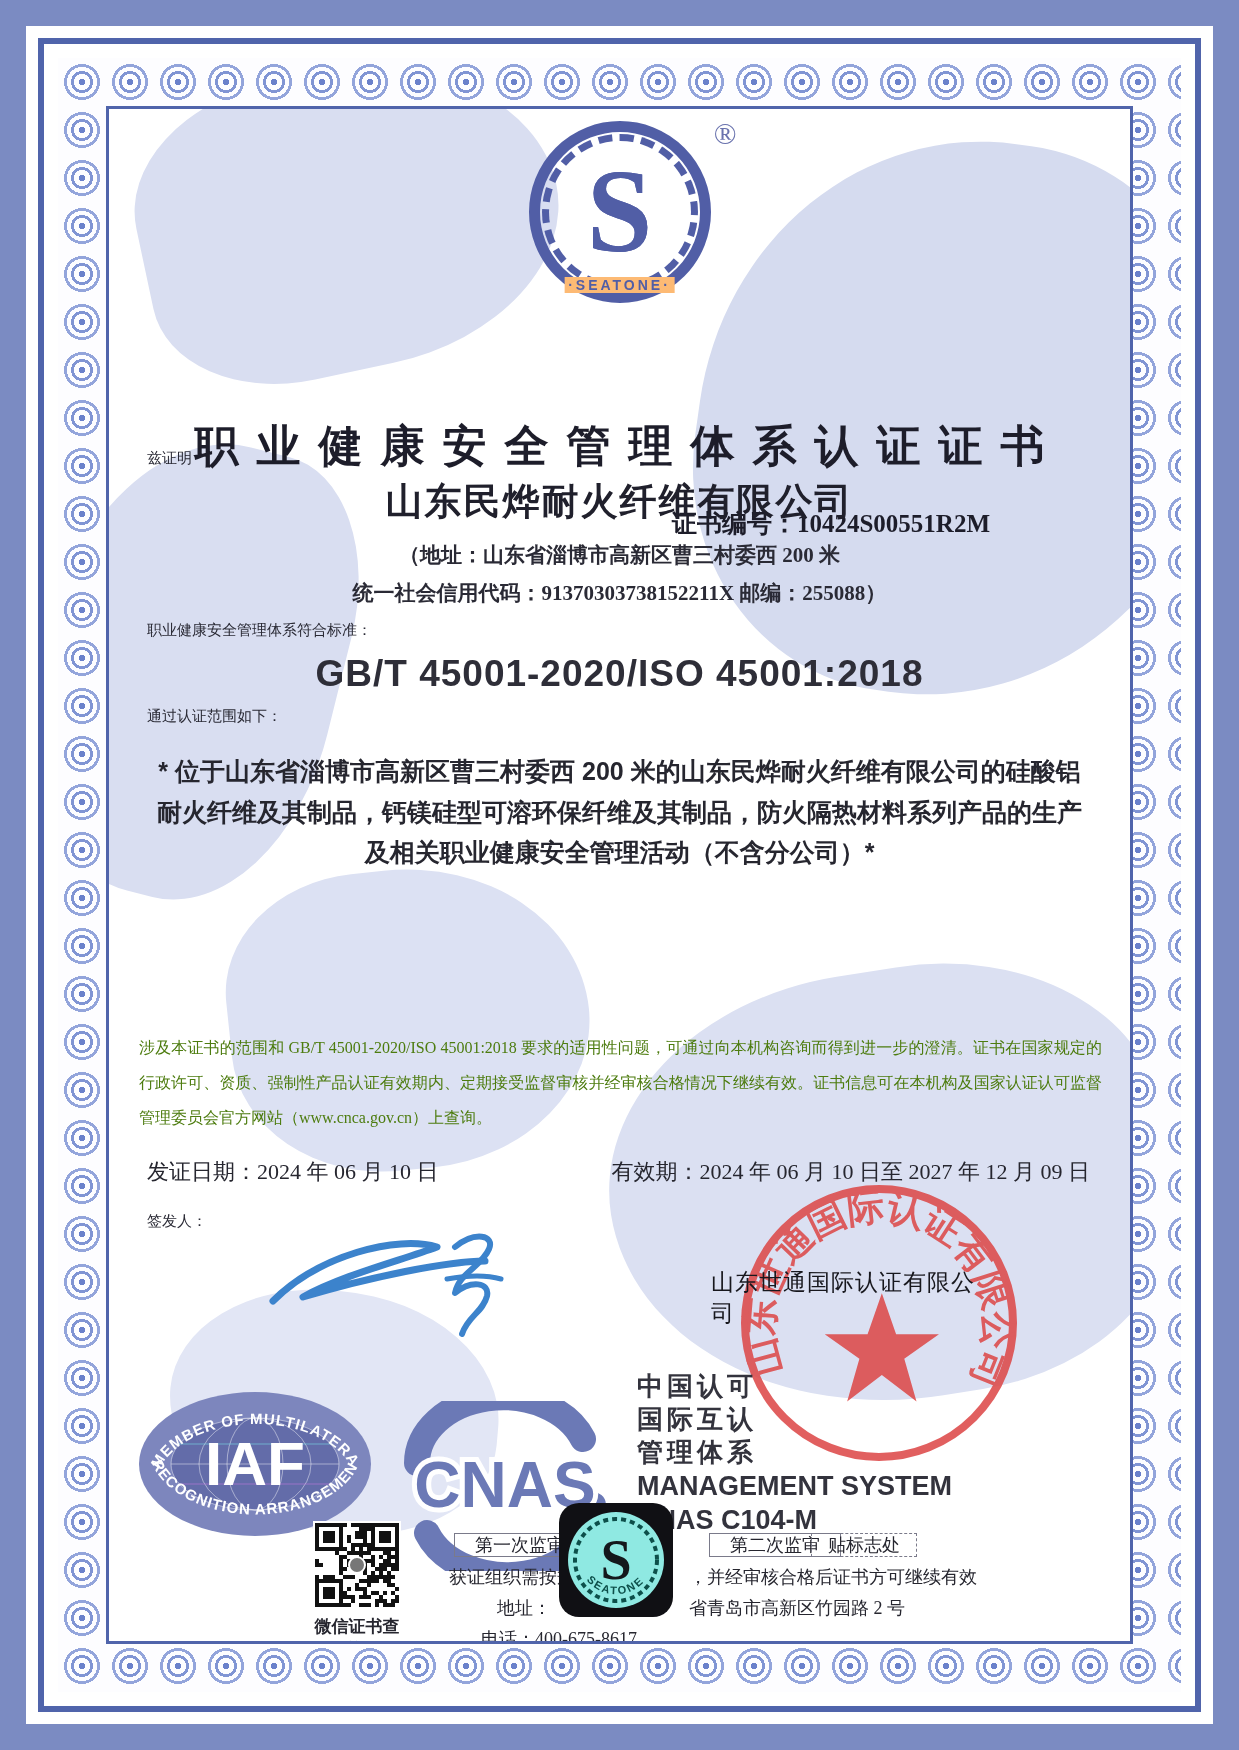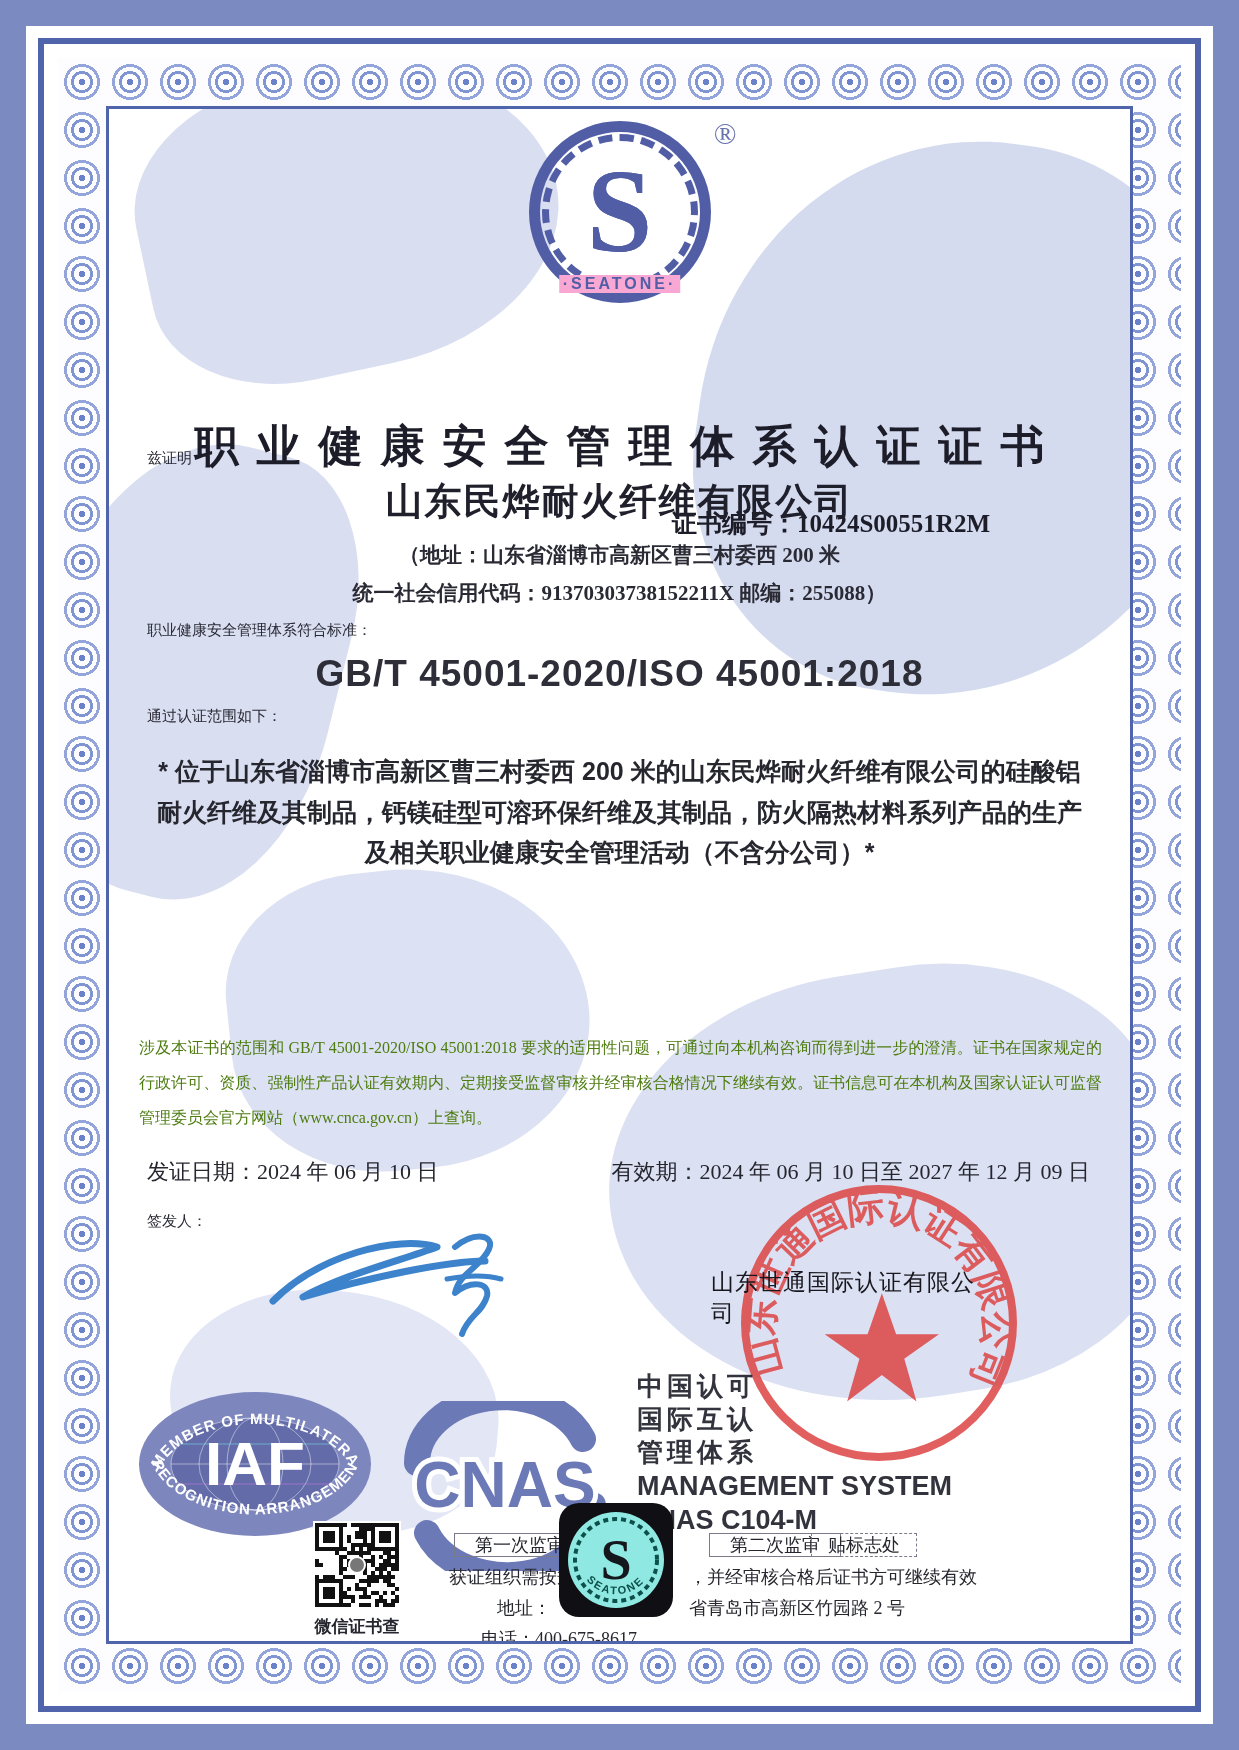--- a/index.html
+++ b/index.html
@@ -36,22 +36,22 @@
   .logo-wrap{ left:0; right:0; top:12px; text-align:center; }
   .seatone{ position:relative; display:inline-block; width:182px; height:182px; }
   .seatone .ring{ position:absolute; inset:0; border-radius:50%; border:11px solid #515ea6; }
   .seatone .wreath{ position:absolute; inset:13px; border-radius:50%; border:7px dashed #515ea6; }
   .seatone .mono{
     position:absolute; inset:0; display:flex; align-items:center; justify-content:center;
     font-family:"Liberation Serif",serif; font-weight:bold; font-size:118px; color:#515ea6;
     text-shadow:0 0 0 #515ea6; line-height:1;
   }
   .seatone .brand{
-    position:absolute; left:50%; transform:translateX(-50%); bottom:10px; background:#f9a8d4;
-    font-family:"Liberation Sans",sans-serif; font-size:16px; font-weight:bold; letter-spacing:3px;
+    position:absolute; left:50%; transform:translateX(-50%); bottom:10px; background:#fdba74;
+    font-family:"Liberation Sans",sans-serif; font-size:14px; font-weight:bold; letter-spacing:3px;
     color:#515ea6; padding:0 4px; z-index:3;
   }
   .regmark{ position:absolute; right:-26px; top:-4px; font-size:30px; color:#6a73ae; font-family:"Liberation Serif",serif;}
 
   .title{
     left:0; right:0; top:308px; text-align:center;
     font-size:44px; font-weight:bold; letter-spacing:18px; padding-left:18px; color:#1d1d2a;
   }
   .certno{ right:140px; top:398px; font-size:25px; font-weight:bold; color:#1d1d2a; }
   .certno .lbl{ font-weight:bold;margin-top:16px; }

